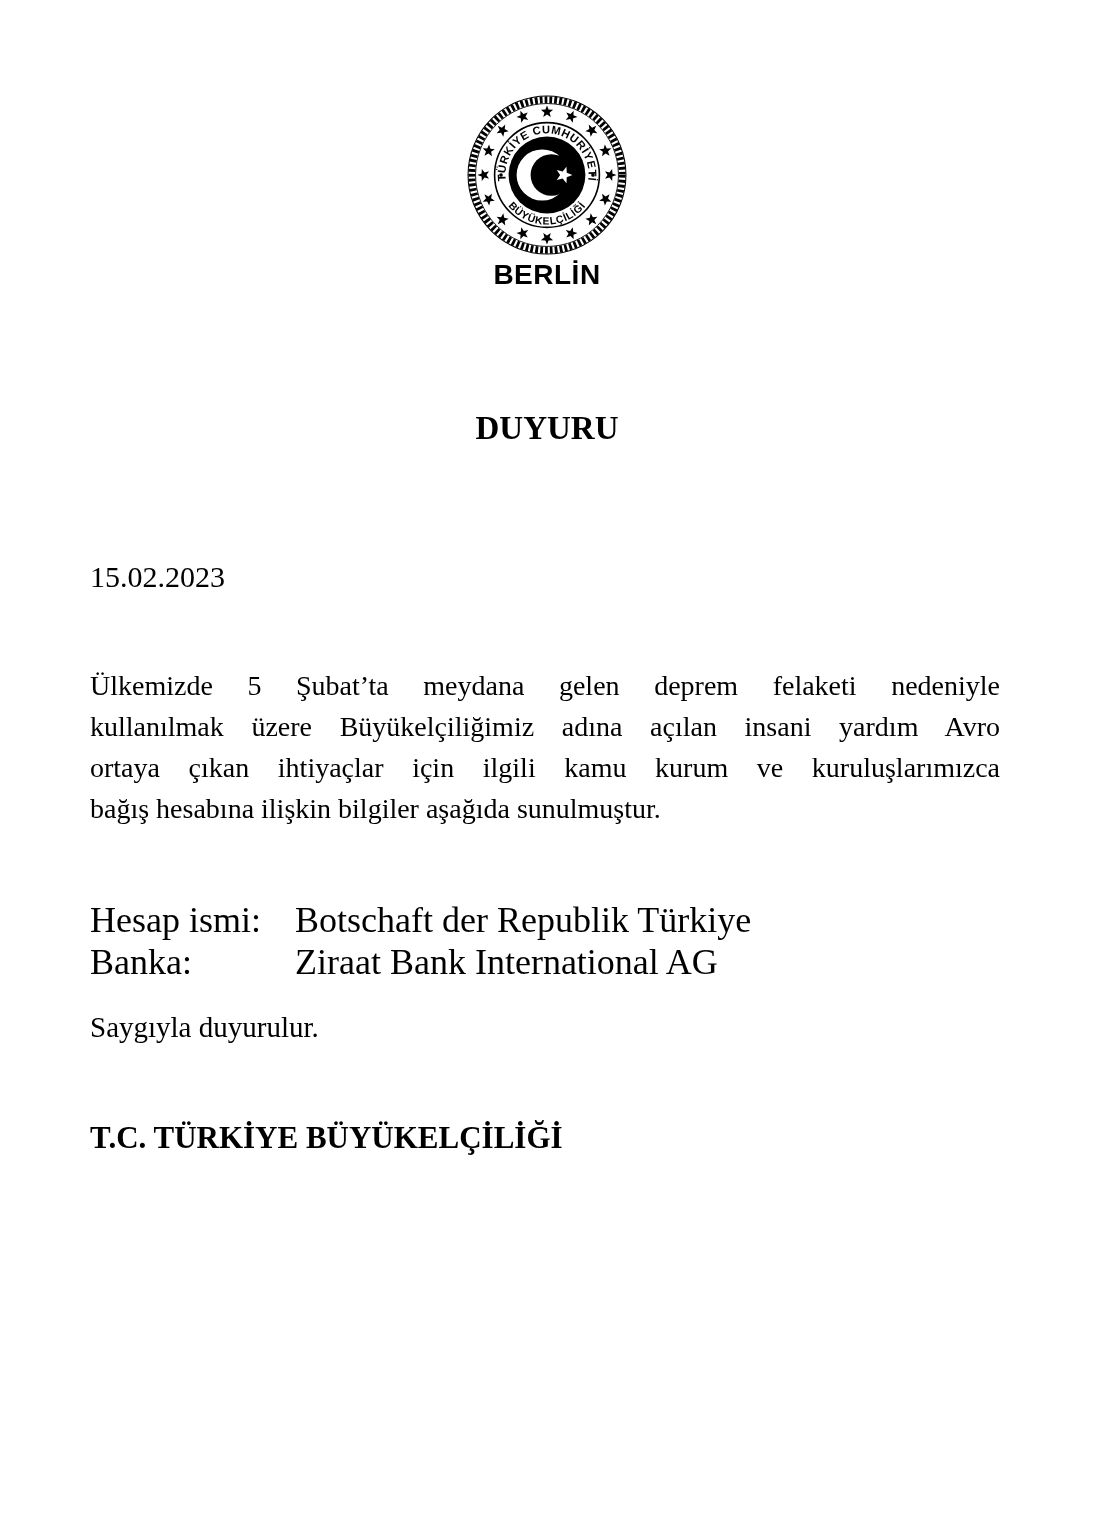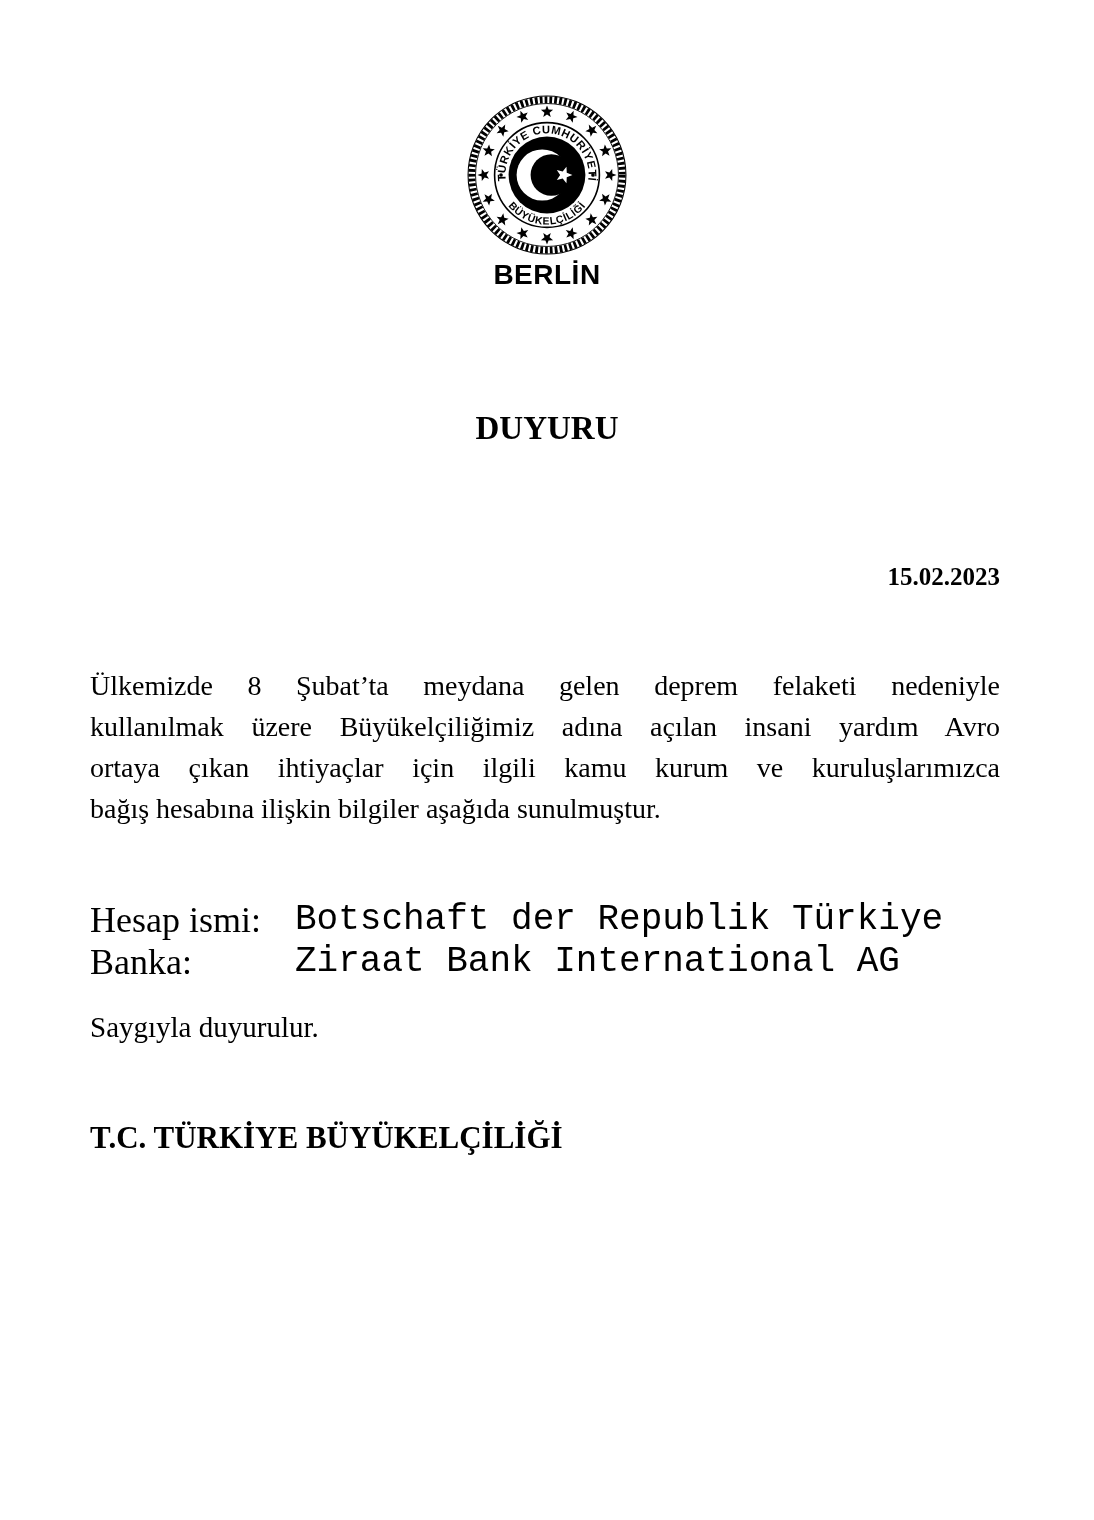--- a/index.html
+++ b/index.html
@@ -36,23 +36,23 @@
     text-align: center;
     font-weight: bold;
     font-size: 33px;
     line-height: 38px;
     margin-top: 118px;
   }
   .content {
     margin: 0 94px 0 90px; 
   }
   .date {
-    text-align: right;
-    font-weight: bold;
-    font-size: 25px;
+    text-align: left;
+    font-weight: normal;
+    font-size: 30px;
     line-height: 36px;
     margin-top: 112px;
   }
   .body-par {
     margin-top: 70px;
     font-size: 28px;
   }
   .jline {
     line-height: 41px;
     text-align: justify;
@@ -70,21 +70,20 @@
   .account-row {
     display: flex;
     line-height: 42px;
   }
   .account-label {
     width: 205px;
     flex: none;
   }
   .account-value {
     flex: 1;
-    font-family: Liberation Mono, monospace;
   }
   .closing {
     margin-top: 26px;
     font-size: 29px;
     line-height: 36px;
   }
   .signature {
     margin-top: 74px;
     font-weight: bold;
     font-size: 31px;
@@ -148,21 +147,21 @@
     <div class="city">BERLİN</div>
   </div>
 
   <div class="title">DUYURU</div>
 
   <div class="content">
 
     <div class="date">15.02.2023</div>
 
     <div class="body-par">
-      <div class="jline">Ülkemizde 8 Şubat’ta meydana gelen deprem felaketi nedeniyle</div>
+      <div class="jline">Ülkemizde 5 Şubat’ta meydana gelen deprem felaketi nedeniyle</div>
       <div class="jline">kullanılmak üzere Büyükelçiliğimiz adına açılan insani yardım Avro</div>
       <div class="jline">ortaya çıkan ihtiyaçlar için ilgili kamu kurum ve kuruluşlarımızca</div>
       <div class="jline-last">bağış hesabına ilişkin bilgiler aşağıda sunulmuştur.</div>
     </div>
 
     <div class="account">
       <div class="account-row">
         <div class="account-label">Hesap ismi:</div>
         <div class="account-value">Botschaft der Republik Türkiye</div>
       </div>

